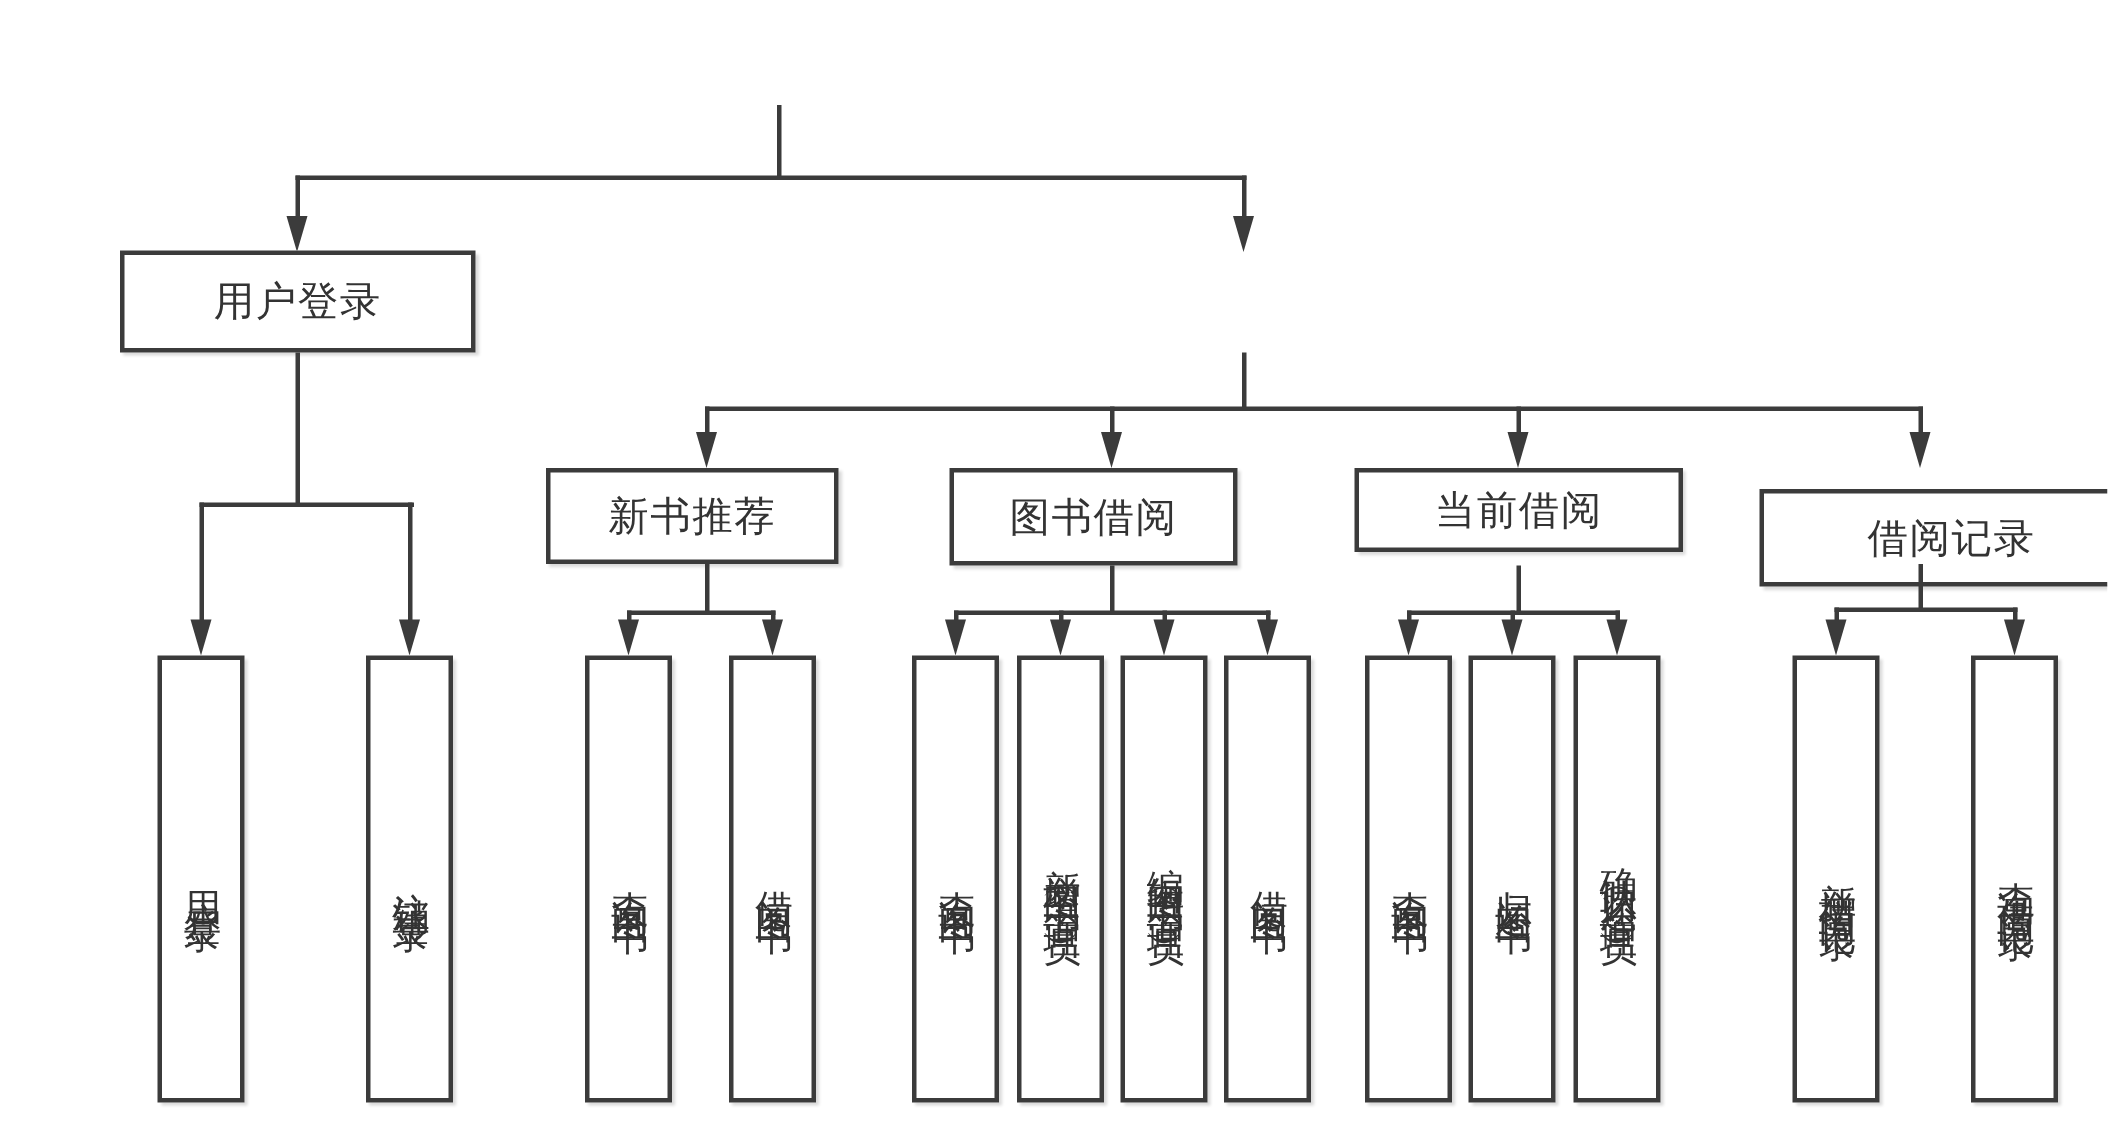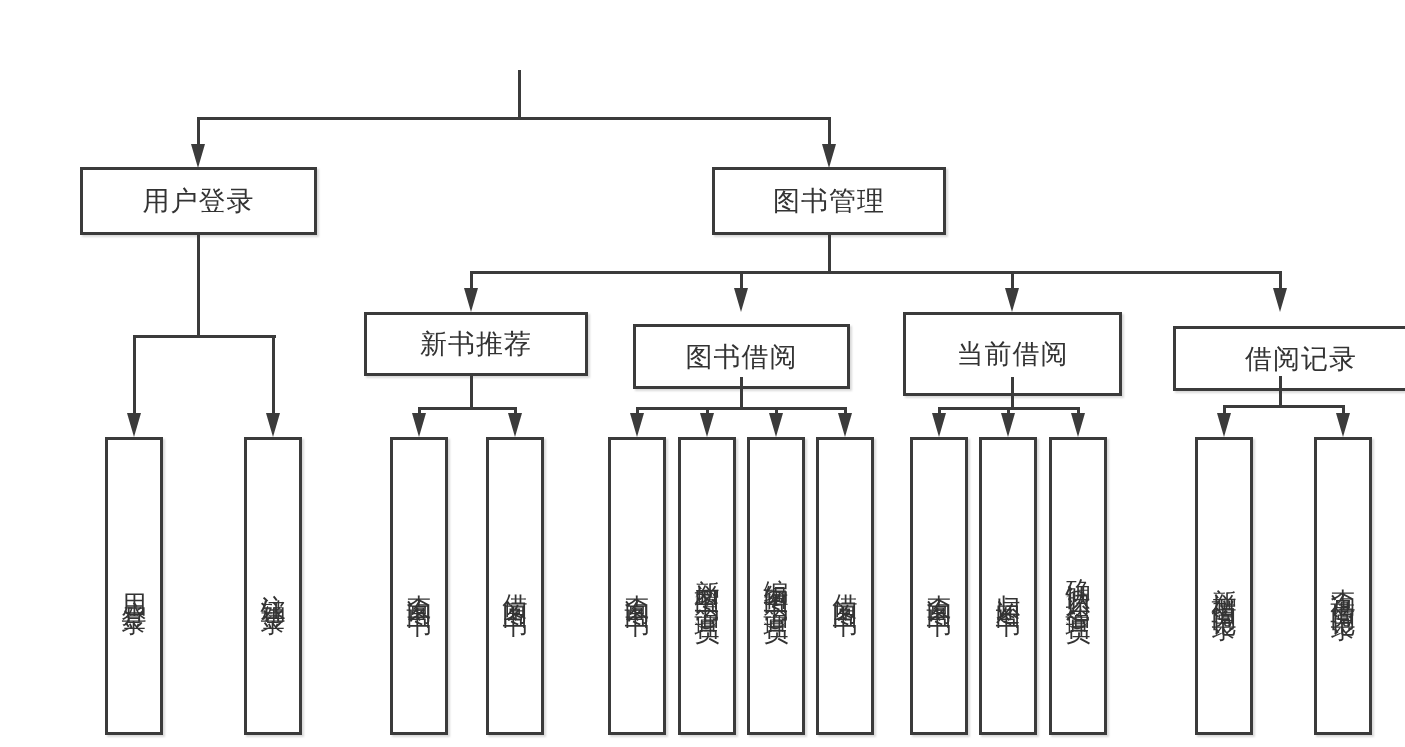--- a/index.html
+++ b/index.html
@@ -66,49 +66,46 @@
   <div class="lv" style="left:518px;top:70px;height:48px"></div>
   <div class="lh" style="left:197px;top:117px;width:634px"></div>
   <div class="lv" style="left:197px;top:117px;height:30px"></div>
   <div class="lv" style="left:828px;top:117px;height:30px"></div>
   <div class="arrow" style="left:191px;top:144px"></div>
   <div class="arrow" style="left:822px;top:144px"></div>
 
   <div class="box" style="left:80px;top:167px;width:237px;height:68px">
     <span>用户登录</span>
   </div>
-  <div class="box" style="left:712px;top:167px;width:234px;height:68px">
-    <span>图书管理</span>
-  </div>
 
   <div class="lv" style="left:197px;top:235px;height:101px"></div>
   <div class="lh" style="left:133px;top:335px;width:143px"></div>
   <div class="lv" style="left:133px;top:335px;height:80px"></div>
   <div class="lv" style="left:272px;top:335px;height:80px"></div>
   <div class="arrow" style="left:127px;top:413px"></div>
   <div class="arrow" style="left:266px;top:413px"></div>
 
   <div class="lv" style="left:828px;top:235px;height:38px"></div>
   <div class="lh" style="left:470px;top:271px;width:812px"></div>
   <div class="lv" style="left:470px;top:271px;height:20px"></div>
   <div class="lv" style="left:740px;top:271px;height:20px"></div>
   <div class="lv" style="left:1011px;top:271px;height:20px"></div>
   <div class="lv" style="left:1279px;top:271px;height:20px"></div>
   <div class="arrow" style="left:464px;top:288px"></div>
   <div class="arrow" style="left:734px;top:288px"></div>
   <div class="arrow" style="left:1005px;top:288px"></div>
   <div class="arrow" style="left:1273px;top:288px"></div>
 
-  <div class="box" style="left:364px;top:312px;width:224px;height:64px">
+  <div class="box" style="left:364px;top:312px;width:195px;height:64px">
     <span>新书推荐</span>
   </div>
-  <div class="box" style="left:633px;top:324px;width:217px;height:65px">
+  <div class="box" style="left:633px;top:312px;width:192px;height:65px">
     <span>图书借阅</span>
   </div>
-  <div class="box" style="left:903px;top:312px;width:219px;height:84px">
+  <div class="box" style="left:903px;top:312px;width:219px;height:56px">
     <span>当前借阅</span>
   </div>
   <div class="box" style="left:1173px;top:326px;width:256px;height:65px">
     <span>借阅记录</span>
   </div>
 
   <div class="lv" style="left:470px;top:376px;height:33px"></div>
   <div class="lh" style="left:418px;top:407px;width:99px"></div>
   <div class="lv" style="left:418px;top:407px;height:9px"></div>
   <div class="lv" style="left:514px;top:407px;height:9px"></div>

